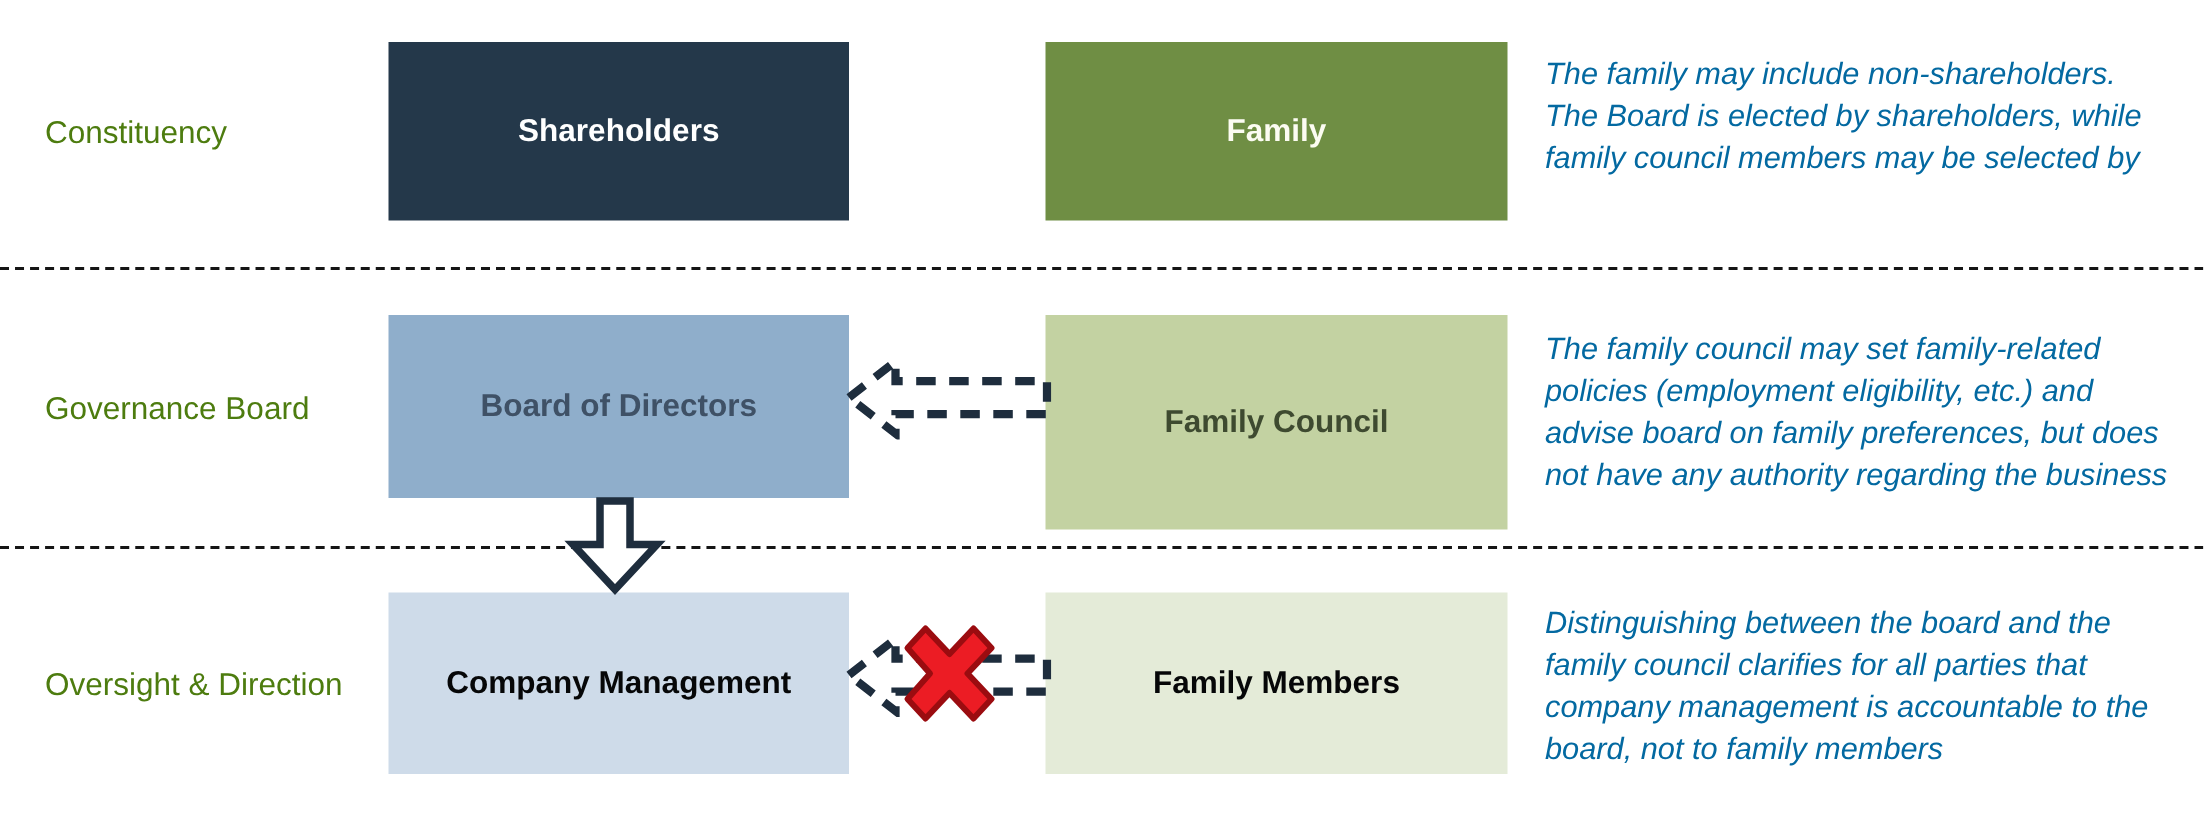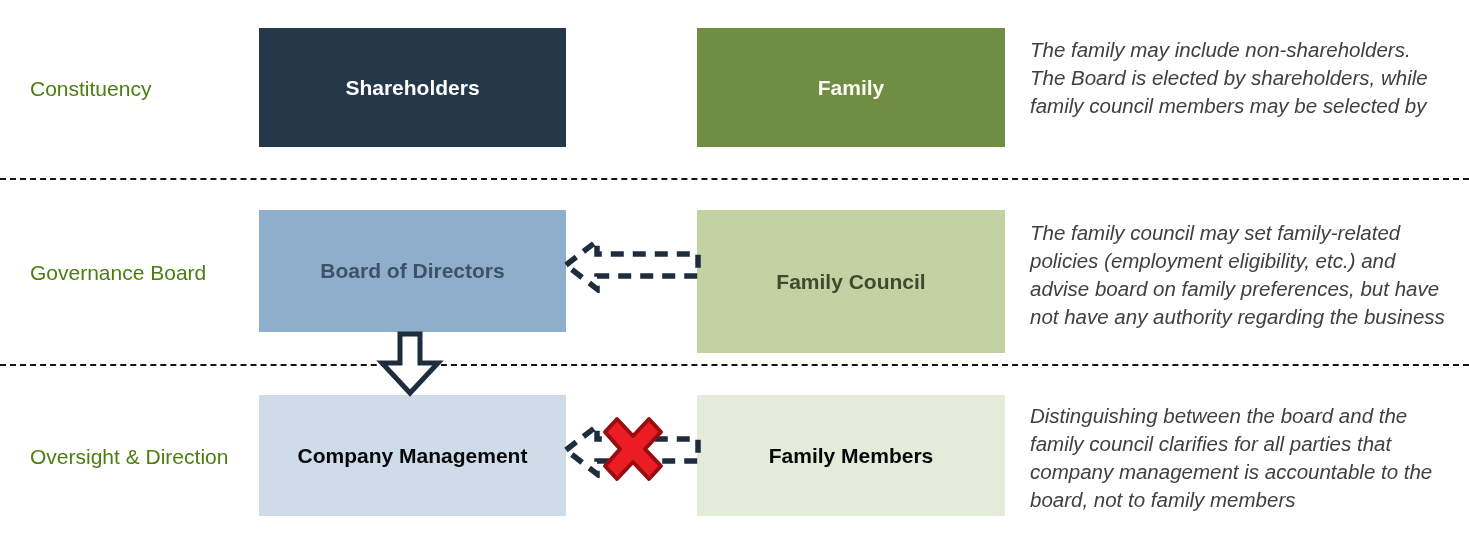--- a/index.html
+++ b/index.html
@@ -29,21 +29,21 @@
   .col-right{left:697px;width:308px;}
   .box-shareholders{background:#24384A;color:#ffffff;}
   .box-family{background:#6F8E44;color:#FCFCF2;}
   .box-board{background:#8FAECB;color:#3F5166;text-align:right;}
   .box-council{background:#C3D2A2;color:#3E4A30;}
   .box-management{background:#CEDBE9;color:#060708;}
   .box-members{background:#E4EBD8;color:#060708;}
   .annotation{
     position:absolute;left:1030px;width:430px;
     font-style:italic;font-size:20.5px;line-height:28px;
-    color:#404040;
+    color:#0369a1;
   }
   .conn{position:absolute;}
 </style>
 </head>
 <body>
 
 <div class="canvas">
 
   <div class="divider" style="top:178px;"></div>
   <div class="divider" style="top:364px;"></div>
@@ -62,21 +62,21 @@
   <div class="box col-right box-members" style="top:395px;height:121px;">Family Members</div>
 
   <div class="annotation" style="top:36px;">
     <div>The family may include non-shareholders.</div>
     <div>The Board is elected by shareholders, while</div>
     <div>family council members may be selected by</div>
   </div>
   <div class="annotation" style="top:219px;">
     <div>The family council may set family-related</div>
     <div>policies (employment eligibility, etc.) and</div>
-    <div>advise board on family preferences, but have</div>
+    <div>advise board on family preferences, but does</div>
     <div>not have any authority regarding the business</div>
   </div>
   <div class="annotation" style="top:402px;">
     <div>Distinguishing between the board and the</div>
     <div>family council clarifies for all parties that</div>
     <div>company management is accountable to the</div>
     <div>board, not to family members</div>
   </div>
 
   <svg class="conn" style="left:376px;top:331px;" width="68" height="66" viewBox="0 0 68 66">

